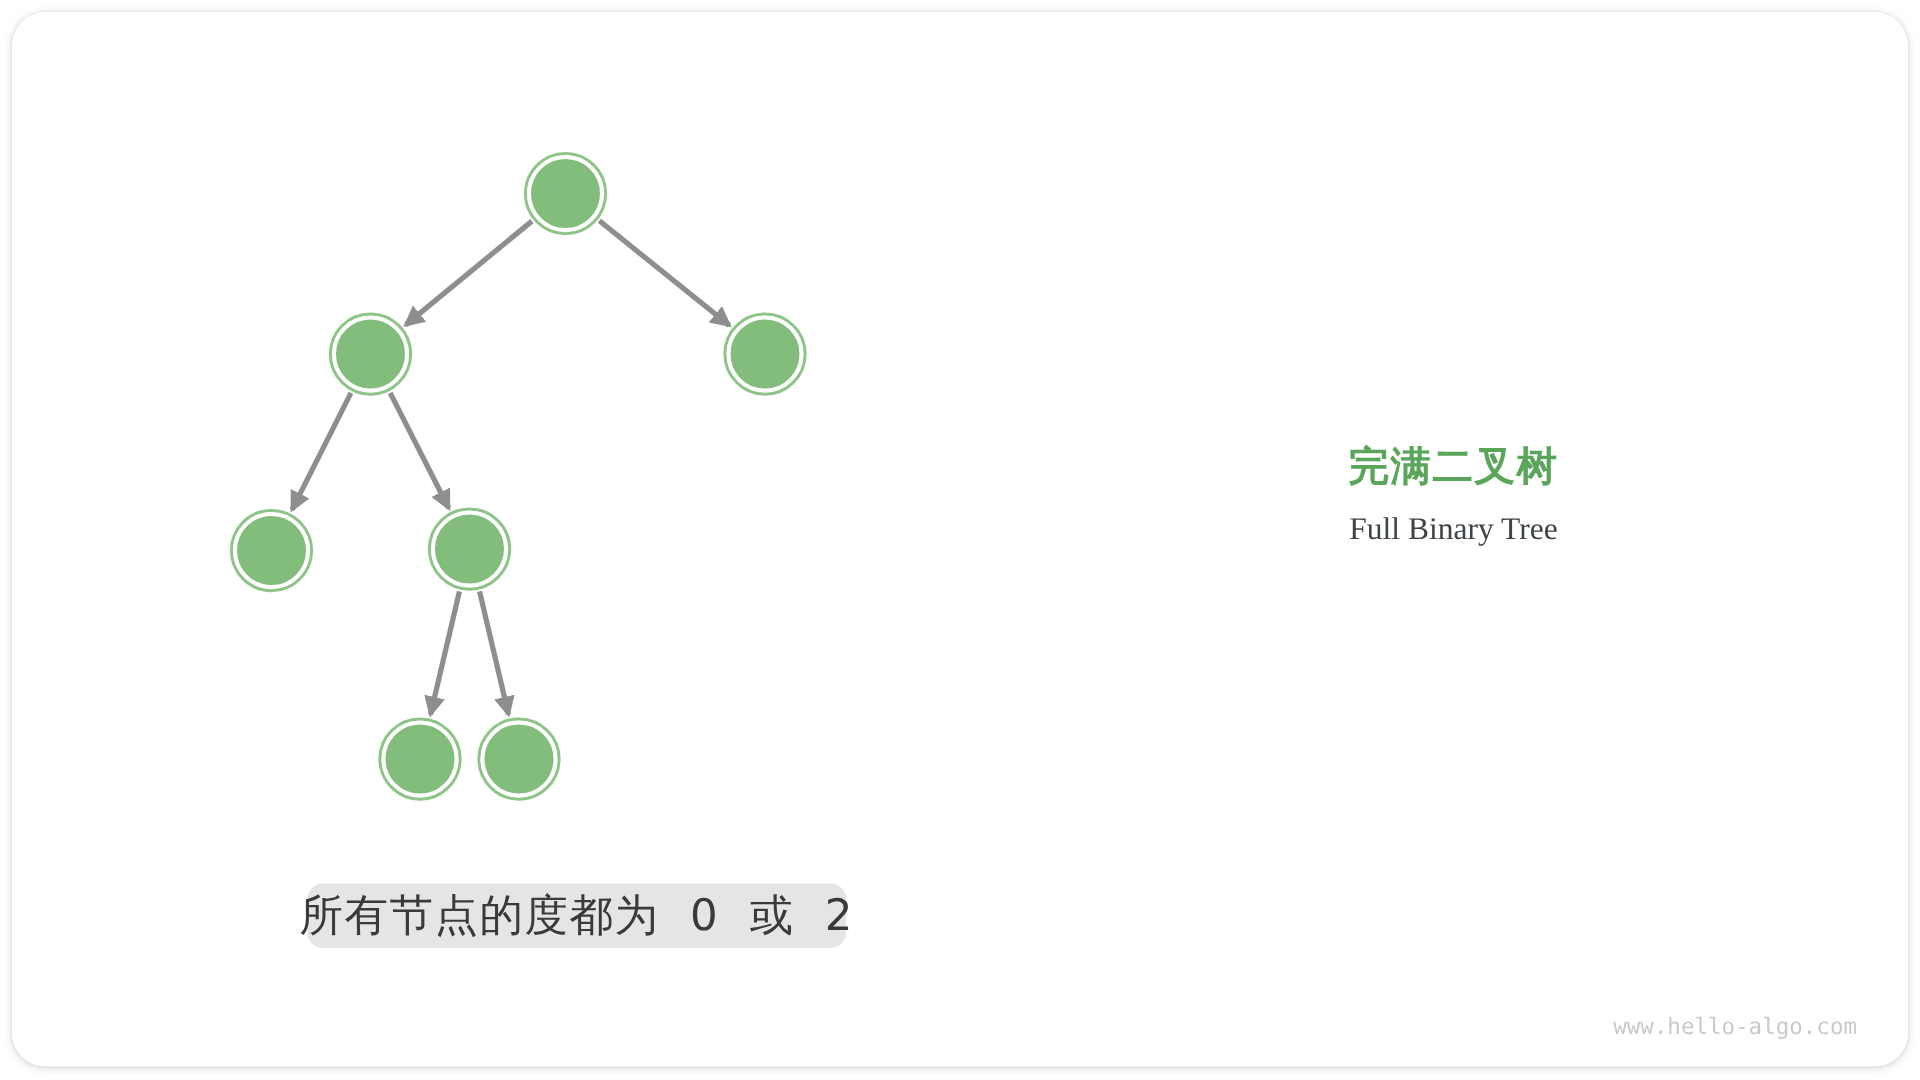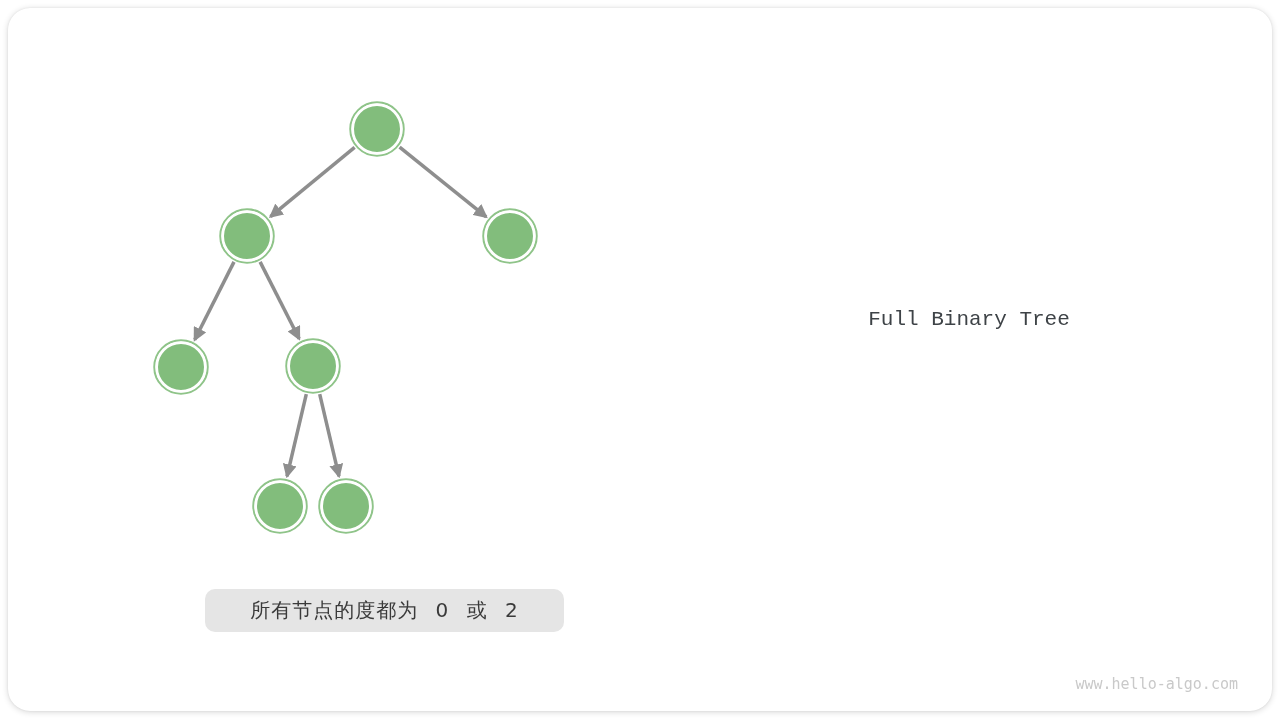--- a/index.html
+++ b/index.html
@@ -29,33 +29,33 @@
   }
   .label-title {
     font-size: 27px;
     font-weight: 700;
     color: var(--title, #5BA55B);
     letter-spacing: 1px;
     line-height: 1.2;
   }
   .label-subtitle {
     margin-top: 12px;
-    font-family: Liberation Mono, monospace;
+    font-family: Liberation Serif, serif;
     font-size: 21px;
     color: var(--subtitle, #3E4347);
     white-space: nowrap;
   }
   .caption-box {
     position: absolute;
     left: 205px; top: 589px;
     width: 359px; height: 43px;
     background: var(--caption-bg, #E5E5E5);
     border-radius: 10px;
     display: flex; align-items: center; justify-content: center;
-    font-size: 20px;
+    font-size: 29px;
     color: var(--caption-text, #3A3A3A);
     word-spacing: 10px;
     letter-spacing: 1px;
     white-space: nowrap;
   }
   .watermark {
     position: absolute;
     right: 42px; top: 675px;
     font-family: "DejaVu Sans Mono", monospace;
     font-size: 15px;
@@ -111,20 +111,21 @@
           <circle cx="280" cy="506" r="24.25" fill="var(--node-fill, #82BD7C)" stroke="var(--node-inner-ring, #FFFFFF)" stroke-width="2.5"></circle>
         </g>
         <g>
           <circle cx="346" cy="506" r="26.75" fill="none" stroke="var(--node-ring, #8FC489)" stroke-width="2"></circle>
           <circle cx="346" cy="506" r="24.25" fill="var(--node-fill, #82BD7C)" stroke="var(--node-inner-ring, #FFFFFF)" stroke-width="2.5"></circle>
         </g>
       </g>
   </svg>
 
   <div class="label-panel">
+    <div class="label-title">完满二叉树</div>
     <div class="label-subtitle">Full Binary Tree</div>
   </div>
 
   <div class="caption-box">
     <span>所有节点的度都为 0 或 2</span>
   </div>
 
   <div class="watermark">www.hello-algo.com</div>
 
 </div>

